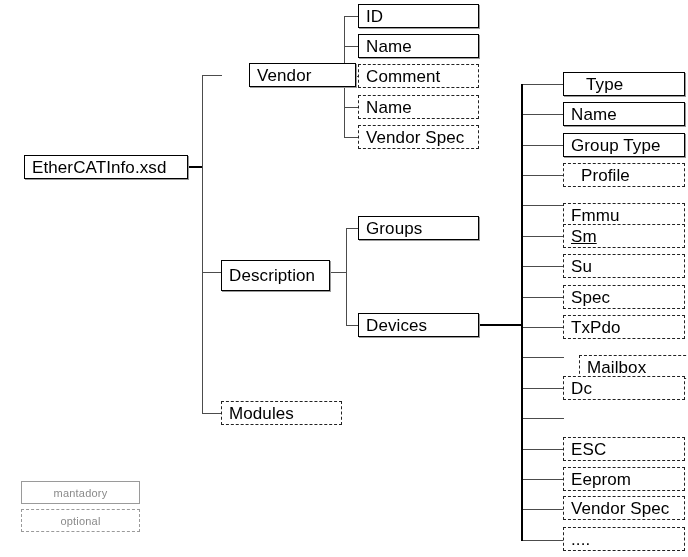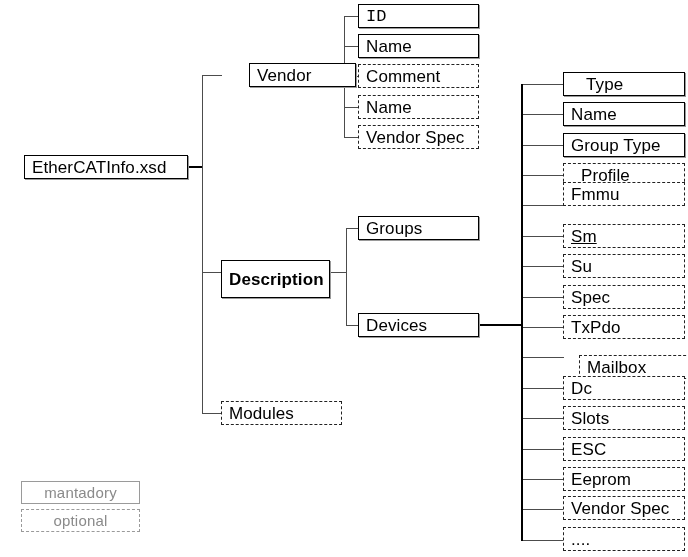--- a/index.html
+++ b/index.html
@@ -41,21 +41,21 @@
   .ln.thick.h{height:2px;}
   .ln.thick.v{width:2px;}
   
   .legend-box{
     position:absolute;
     box-sizing:border-box;
     background:#ffffff;
     display:flex;
     align-items:center;
     justify-content:center;
-    font-size:15px;
+    font-size:11px;
     color:#8a8a8a;
     letter-spacing:.2px;
     z-index:3;
   }
   .legend-box.mandatory{border:1px solid #9a9a9a;}
   .legend-box.optional{border:1px dashed #9a9a9a;}
 </style>
 </head>
 <body>
 
@@ -101,29 +101,29 @@
   <div class="ln h" style="left:523px;top:540px;width:41px;"></div>
 
   <div class="node mandatory" style="left:24px;top:155px;width:164px;height:24px;">
     <span>EtherCATInfo.xsd</span>
   </div>
 
   <div class="node mandatory" style="left:221px;top:63px;width:107px;height:24px;margin-left:28px;">
     <span>Vendor</span>
   </div>
 
-  <div class="node mandatory" style="left:221px;top:260px;width:109px;height:38px;font-weight:bold;">
+  <div class="node mandatory" style="left:221px;top:260px;width:109px;height:31px;">
     <span>Description</span>
   </div>
 
   <div class="node optional" style="left:221px;top:401px;width:121px;height:24px;">
     <span>Modules</span>
   </div>
 
-  <div class="node mandatory" style="left:358px;top:4px;width:121px;height:24px;font-family:Liberation Mono, monospace;">
+  <div class="node mandatory" style="left:358px;top:4px;width:121px;height:24px;">
     <span>ID</span>
   </div>
   <div class="node mandatory" style="left:358px;top:34px;width:121px;height:24px;">
     <span>Name</span>
   </div>
   <div class="node optional" style="left:358px;top:64px;width:121px;height:24px;">
     <span>Comment</span>
   </div>
   <div class="node optional" style="left:358px;top:95px;width:121px;height:24px;">
     <span>Name</span>
@@ -144,43 +144,40 @@
   </div>
   <div class="node mandatory" style="left:563px;top:102px;width:122px;height:24px;">
     <span>Name</span>
   </div>
   <div class="node mandatory" style="left:563px;top:133px;width:122px;height:24px;">
     <span>Group Type</span>
   </div>
   <div class="node optional" style="left:563px;top:163px;width:122px;height:24px;padding-left:17px;">
     <span>Profile</span>
   </div>
-  <div class="node optional" style="left:563px;top:182px;width:122px;height:24px;">
+  <div class="node optional" style="left:563px;top:203px;width:122px;height:24px;">
     <span>Fmmu</span>
   </div>
   <div class="node optional" style="left:563px;top:224px;width:122px;height:24px;text-decoration:underline;">
     <span>Sm</span>
   </div>
   <div class="node optional" style="left:563px;top:254px;width:122px;height:24px;">
     <span>Su</span>
   </div>
   <div class="node optional" style="left:563px;top:285px;width:122px;height:24px;">
     <span>Spec</span>
   </div>
   <div class="node optional" style="left:563px;top:315px;width:122px;height:24px;">
     <span>TxPdo</span>
   </div>
   <div class="node optional" style="left:563px;top:355px;width:122px;height:24px;margin-left:16px;">
     <span>Mailbox</span>
   </div>
   <div class="node optional" style="left:563px;top:376px;width:122px;height:24px;">
     <span>Dc</span>
-  </div>
-  <div class="node optional" style="left:563px;top:406px;width:122px;height:24px;">
-    <span>Slots</span>
   </div>
   <div class="node optional" style="left:563px;top:437px;width:122px;height:24px;">
     <span>ESC</span>
   </div>
   <div class="node optional" style="left:563px;top:467px;width:122px;height:24px;">
     <span>Eeprom</span>
   </div>
   <div class="node optional" style="left:563px;top:496px;width:122px;height:24px;">
     <span>Vendor Spec</span>
   </div>

